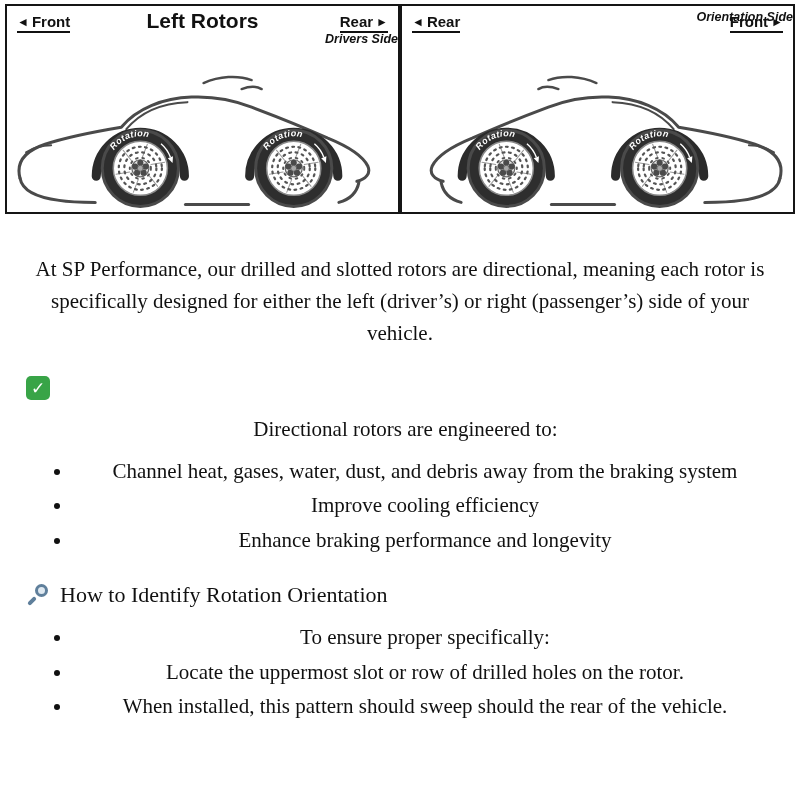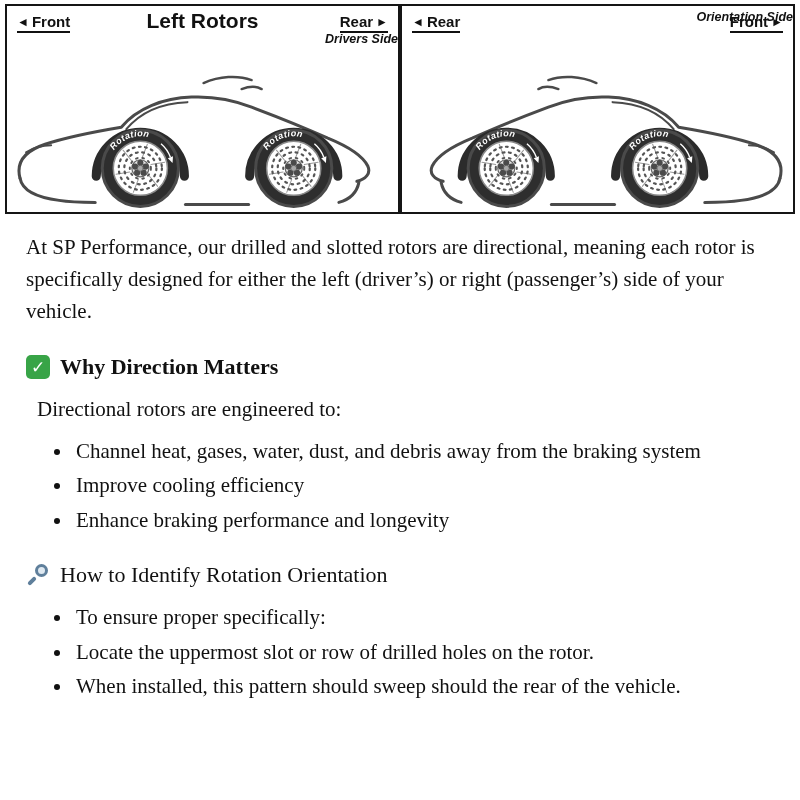--- a/index.html
+++ b/index.html
@@ -27,21 +27,21 @@
   .dir-right { right: 10px; }
   .arr { font-size: 12px; line-height: 1; }
   .titles { text-align: center; padding-top: 4px; }
   .panel-title { display: block; font-weight: bold; font-size: 21px; line-height: 1.05; }
   .panel-sub { display: block; font-weight: bold; font-style: italic; font-size: 12.5px; text-align: right; }
 
   svg.car { display: block; width: 100%; height: auto; }
   .rot-text { font-family: "Liberation Sans", sans-serif; font-style: italic; font-weight: bold; font-size: 9px; fill: #ffffff; letter-spacing: .4px; }
 
   
-  .content { padding: 4px 26px 28px 26px; font-size: 21px; }
+  .content { padding: 26px 26px 28px 26px; font-size: 21px; text-align: center; }
   .intro { line-height: 1.52; margin: 14px 0 10px 0; }
 
   .sec-head {
     display: flex; align-items: center; gap: 10px;
     font-size: 22px; margin: 26px 0 14px 0;
   }
   .sec-head.bold { font-weight: bold; }
   .sec-head.regular { font-weight: normal; }
 
   .lead { margin: 0 0 6px 11px; line-height: 1.5; }
@@ -193,21 +193,20 @@
     </svg>
   </div>
 </div>
 
 <div class="content">
 
   <p class="intro">At SP Performance, our drilled and slotted rotors are directional, meaning each rotor is specifically designed for either the left (driver’s) or right (passenger’s) side of your vehicle.</p>
 
   <div class="sec-head bold">
     <span class="check-icon">✓</span>
-    <span>Why Direction Matters</span>
   </div>
 
   <p class="lead">Directional rotors are engineered to:</p>
 
   <ul class="blist">
     <li>Channel heat, gases, water, dust, and debris away from the braking system</li>
     <li>Improve cooling efficiency</li>
     <li>Enhance braking performance and longevity</li>
   </ul>
 

